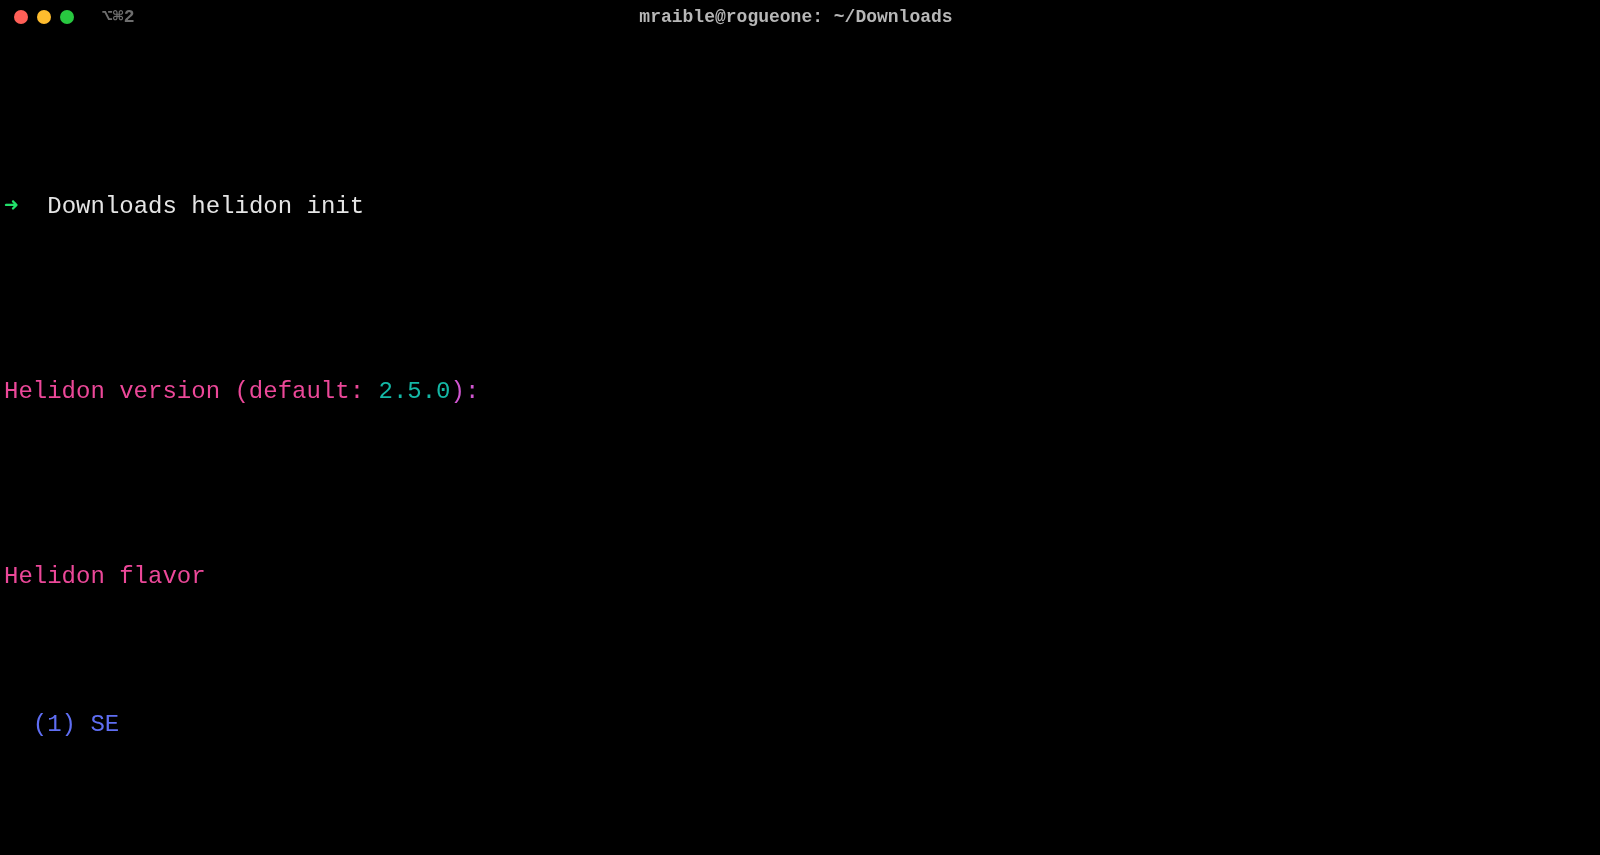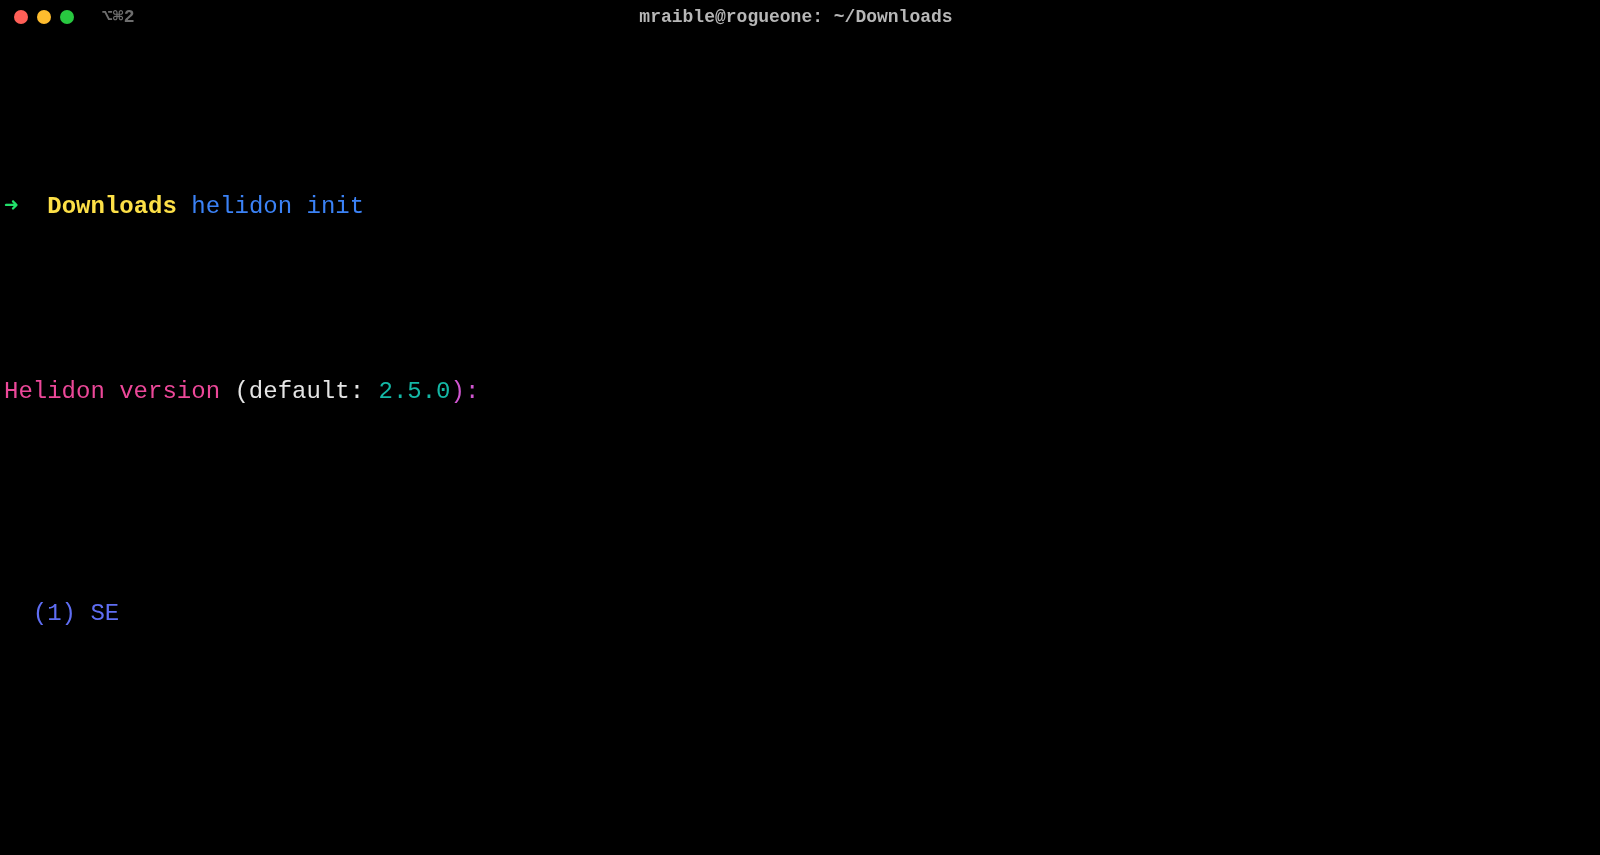--- a/index.html
+++ b/index.html
@@ -57,26 +57,26 @@
 
   .terminal {
     padding: 6px 4px 0 4px;
     white-space: pre;
   }
 
   .line { display: block; }
   .indent { padding-left: 2ch; }
 
   .arrow   { color: #22e06b; font-weight: bold; }
-  .cyan    { color: #fde047; font-weight: bold; }
+  .cyan    { color: #e5e5e5; font-weight: normal; }
   .magenta { color: #ec4899; }
   .blue    { color: #5f6ef3; }
-  .white   { color: #3b82f6; }
+  .white   { color: #e5e5e5; }
 
-  .default-label { color: #e5e5e5; }
+  .default-label { color: #ec4899; }
   .default-val   { color: #14b8a6; }
   .close-paren   { color: #d056d0; }
 </style>
 </head>
 <body>
 
 <div class="title-bar">
   <div class="traffic-lights">
     <div class="tl tl-red"></div>
     <div class="tl tl-yellow"></div>
@@ -88,20 +88,21 @@
 
 <div class="terminal">
 
   
   <span class="line"><span class="arrow">➜</span><span class="cyan">  <span>Downloads</span></span><span class="white"> <span>helidon init</span></span></span>
 
   
   <span class="line"><span class="magenta">Helidon version</span><span class="default-label"> (default: </span><span class="default-val">2.5.0</span><span class="close-paren">):</span></span>
 
   
+  <span class="line"><span class="magenta">Helidon flavor</span></span>
 
   <span class="line indent"><span class="blue">(1) </span><span class="blue">SE</span></span>
 
   
   
 
   
   
 
   

